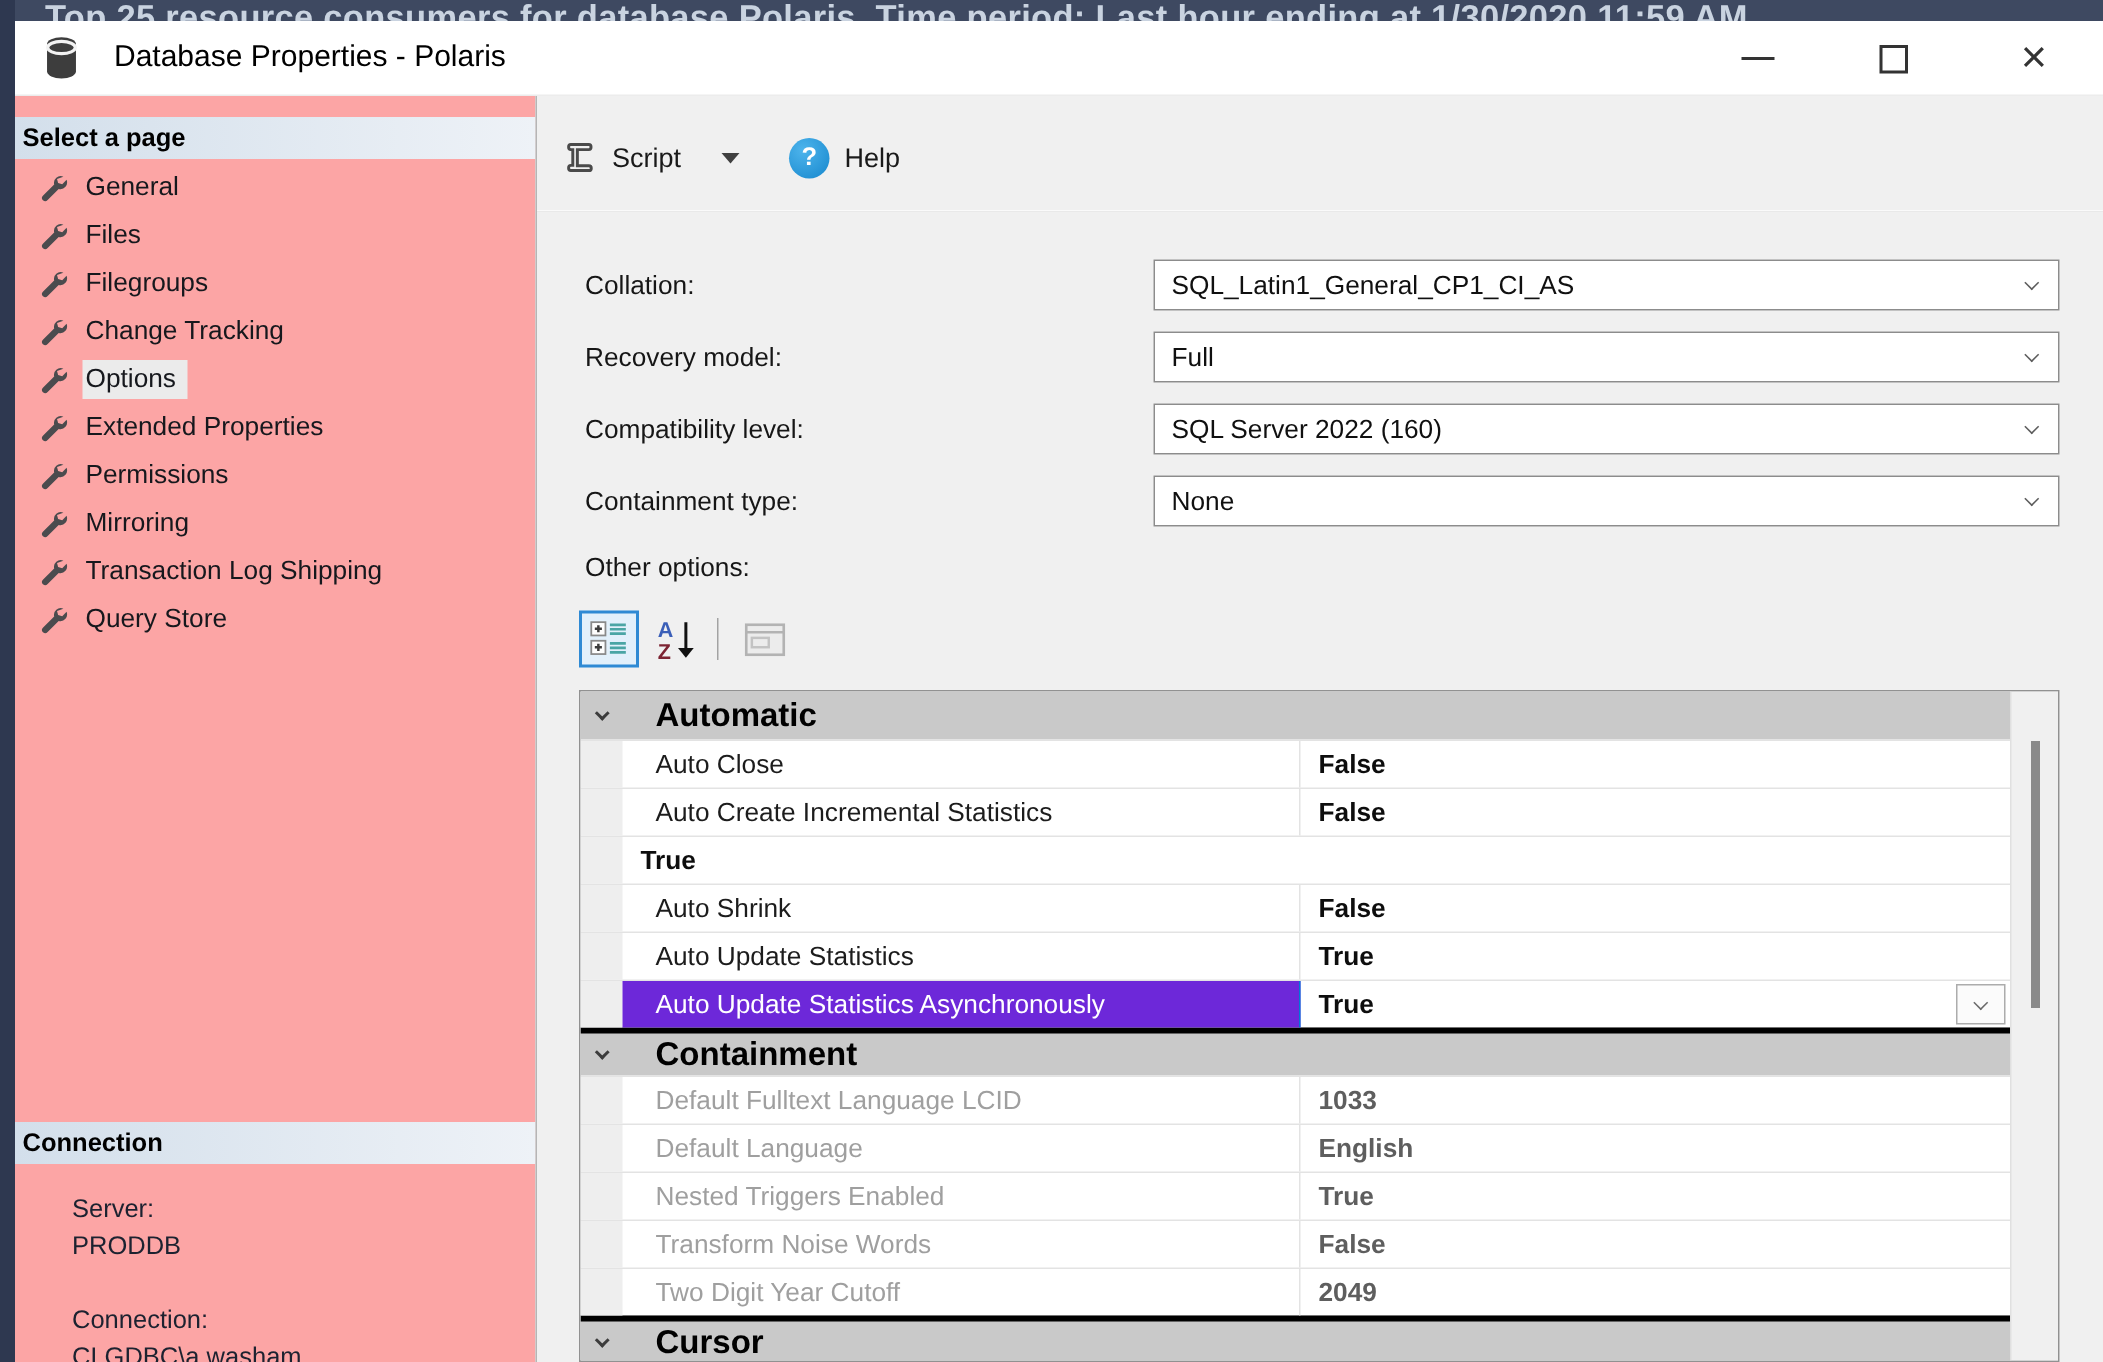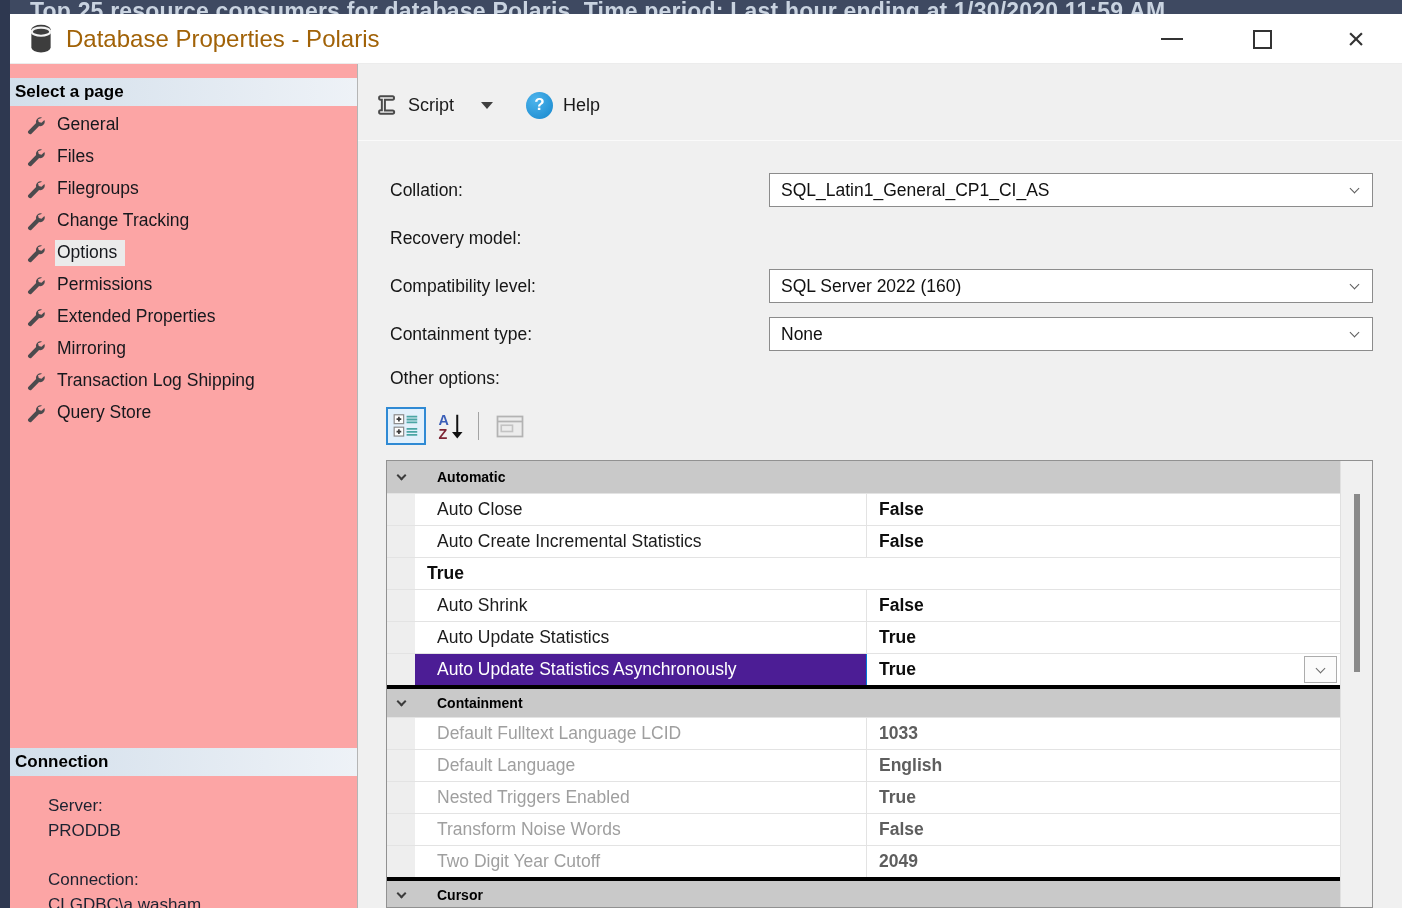--- a/index.html
+++ b/index.html
@@ -19,21 +19,21 @@
     font-size:23px; font-weight:700; letter-spacing:.2px; color:#c9d3e0; white-space:nowrap;
   }
   .left-strip { position:absolute; left:0; top:0; width:10px; height:908px; background:#2e3850; }
 
   
   .titlebar {
     position:absolute; left:10px; top:14px; width:1392px; height:50px;
     background:#ffffff; display:flex; align-items:center; border-bottom:1px solid #ececec;
   }
   .db-icon { margin-left:18px; width:26px; height:30px; display:inline-flex; }
-  .title { margin-left:12px; font-size:24px; color:#a16207; }
+  .title { margin-left:22px; font-size:20px; color:#000000; }
   .win-btn { position:absolute; top:0; width:46px; height:50px; display:flex; align-items:center; justify-content:center; }
   .win-min { left:1139px; } .win-max { left:1229px; } .win-close { left:1323px; }
   .min-glyph { width:22px; height:2px; background:#333; }
   .max-glyph { width:19px; height:19px; border:2px solid #333; }
   .close-glyph { font-size:30px; font-weight:300; color:#333; line-height:30px; }
 
   
   .sidebar { position:absolute; left:10px; top:64px; width:347px; height:844px; background:#fca5a5; }
   .side-header, .conn-header {
     position:absolute; left:0; width:347px; height:28px;
@@ -95,29 +95,29 @@
   }
   .pg-scroll { position:absolute; right:0; top:0; width:32px; height:100%; background:#f0f0f0; border-left:1px solid #e0e0e0; }
   .pg-thumb { position:absolute; left:13px; top:33px; width:6px; height:178px; background:#8a8a8a; }
   .pg-cat {
     height:32px; margin-right:32px; background:#c9c9c9; display:flex; align-items:center;
     border-top:4px solid #000000;
   }
   .pg-cat:first-child { border-top:none; }
   .pg-chev { width:28px; display:flex; align-items:center; justify-content:center; }
   .pg-chev .chev { width:7px; height:7px; border-width:2px; border-color:#3c3c3c; margin-top:-3px; }
-  .pg-cat-label { margin-left:22px; font-size:14px; font-weight:bold; color:#000; }
+  .pg-cat-label { margin-left:22px; font-size:22px; font-weight:bold; color:#000; }
   .pg-row { height:32px; margin-right:32px; display:flex; border-top:1px solid #e3e3e3; }
   .pg-margin { width:28px; background:#eeeeee; flex:0 0 28px; }
   .pg-name {
     width:452px; flex:0 0 452px; padding-left:22px; display:flex; align-items:center;
     font-size:17.5px; color:#1c1c1c; border-right:1px solid #e3e3e3; white-space:nowrap; overflow:hidden;
   }
   .pg-value { flex:1; padding-left:12px; display:flex; align-items:center; font-size:17.5px; font-weight:bold; color:#0d0d0d; }
-  .pg-row.selected .pg-name { background:#4c1d95; color:#fff; border-right-color:#0078d7; }
+  .pg-row.selected .pg-name { background:#6d28d9; color:#fff; border-right-color:#0078d7; }
   .pg-row.disabled .pg-name { color:#9f9f9f; }
   .pg-row.disabled .pg-value { color:#5e5e5e; }
   .pg-combo-btn {
     margin-left:auto; margin-right:3px; width:33px; height:27px; background:#fbfbfb;
     border:1px solid #acacac; display:flex; align-items:center; justify-content:center;
   }
   .pg-combo-btn .chev { width:7px; height:7px; border-width:1.5px; border-color:#6a6a6a; margin-top:-3px; }
 </style>
 </head>
 <body>
@@ -191,29 +191,29 @@
             </svg>
           </span>
         <span class="side-label">Options</span>
       </div>
       <div class="side-item">
         <span class="wrench">
             <svg viewBox="0 0 16 16" width="20" height="20">
               <path d="M13.8 2.2a3.6 3.6 0 0 0-4.9 4.2L3 12.3a1.7 1.7 0 1 0 2.4 2.4l5.9-5.9a3.6 3.6 0 0 0 4.2-4.9L13.2 6.2l-2.2-.6-.6-2.2z" fill="#4b4b4e"></path>
             </svg>
           </span>
+        <span class="side-label">Extended Properties</span>
+      </div>
+      <div class="side-item">
+        <span class="wrench">
+            <svg viewBox="0 0 16 16" width="20" height="20">
+              <path d="M13.8 2.2a3.6 3.6 0 0 0-4.9 4.2L3 12.3a1.7 1.7 0 1 0 2.4 2.4l5.9-5.9a3.6 3.6 0 0 0 4.2-4.9L13.2 6.2l-2.2-.6-.6-2.2z" fill="#4b4b4e"></path>
+            </svg>
+          </span>
         <span class="side-label">Permissions</span>
-      </div>
-      <div class="side-item">
-        <span class="wrench">
-            <svg viewBox="0 0 16 16" width="20" height="20">
-              <path d="M13.8 2.2a3.6 3.6 0 0 0-4.9 4.2L3 12.3a1.7 1.7 0 1 0 2.4 2.4l5.9-5.9a3.6 3.6 0 0 0 4.2-4.9L13.2 6.2l-2.2-.6-.6-2.2z" fill="#4b4b4e"></path>
-            </svg>
-          </span>
-        <span class="side-label">Extended Properties</span>
       </div>
       <div class="side-item">
         <span class="wrench">
             <svg viewBox="0 0 16 16" width="20" height="20">
               <path d="M13.8 2.2a3.6 3.6 0 0 0-4.9 4.2L3 12.3a1.7 1.7 0 1 0 2.4 2.4l5.9-5.9a3.6 3.6 0 0 0 4.2-4.9L13.2 6.2l-2.2-.6-.6-2.2z" fill="#4b4b4e"></path>
             </svg>
           </span>
         <span class="side-label">Mirroring</span>
       </div>
       <div class="side-item">
@@ -258,20 +258,24 @@
     </div>
     <div class="tb-sep"></div>
 
     <span class="flabel row1">Collation:</span>
     <div class="combo row1">
       <span>SQL_Latin1_General_CP1_CI_AS</span>
       <span class="chev"></span>
     </div>
 
     <span class="flabel row2">Recovery model:</span>
+    <div class="combo row2">
+      <span>Full</span>
+      <span class="chev"></span>
+    </div>
 
     <span class="flabel row3">Compatibility level:</span>
     <div class="combo row3">
       <span>SQL Server 2022 (160)</span>
       <span class="chev"></span>
     </div>
 
     <span class="flabel row4">Containment type:</span>
     <div class="combo row4">
       <span>None</span>

